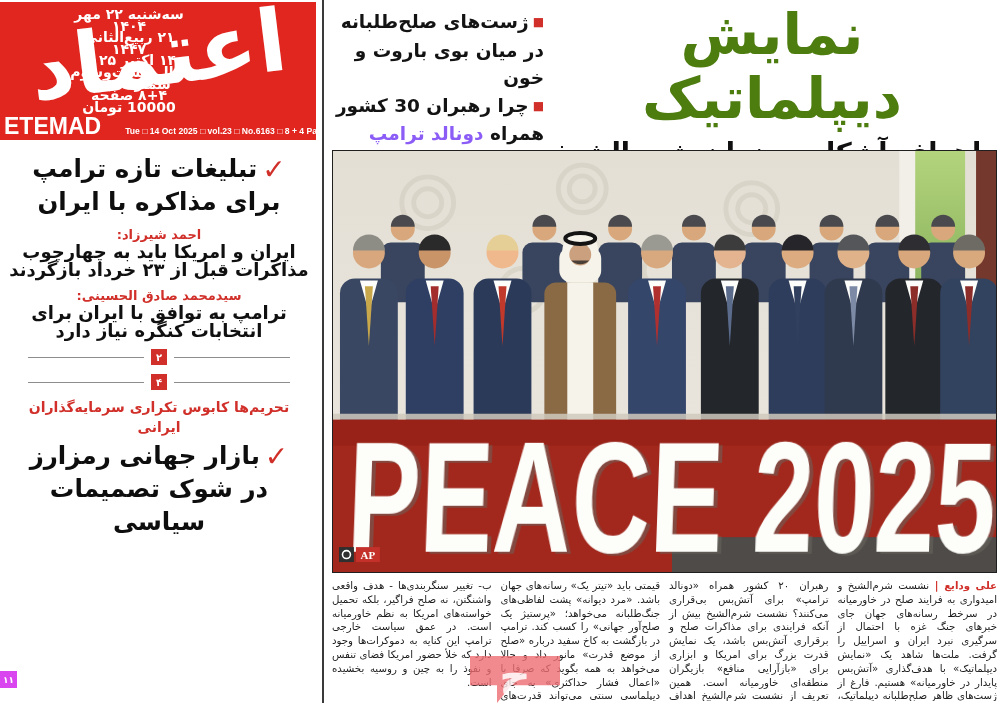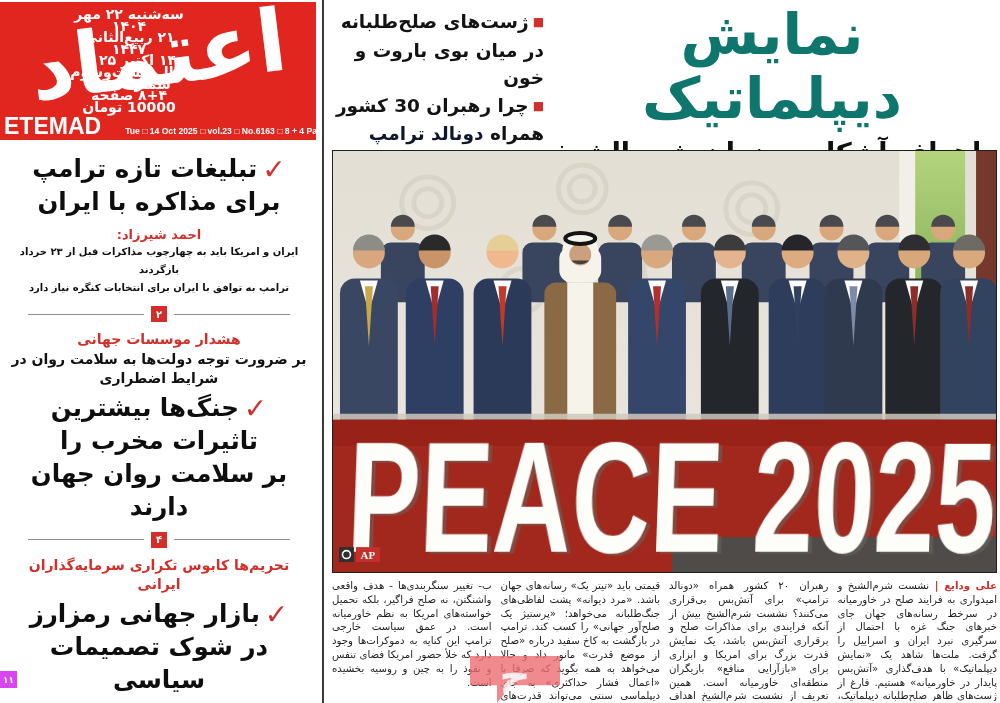--- a/index.html
+++ b/index.html
@@ -18,38 +18,38 @@
   .etemad{font-family:"Liberation Sans",sans-serif;font-weight:bold;font-size:23px;letter-spacing:0;line-height:22px;}
   .strip-info{font-family:"Liberation Sans",sans-serif;font-size:8.6px;font-weight:bold;white-space:nowrap;}
 
   .sections{padding:10px 6px 0 6px;}
   .sec{text-align:center;}
   .check{color:#d12f29;font-size:28px;font-weight:bold;vertical-align:middle;margin-left:5px;line-height:0;}
   .sec-headline{font-weight:bold;font-size:24.5px;line-height:33px;color:#0e0e0e;margin:2px 0 0;}
   .kicker-red{color:#d12f29;font-weight:bold;font-size:14px;line-height:19.5px;}
   .kicker-black{color:#111;font-weight:bold;font-size:14px;line-height:19.5px;}
   .quote-name{color:#d12f29;font-weight:bold;font-size:13px;line-height:17px;margin-top:8px;}
-  .quote-text{color:#101010;font-weight:bold;font-size:10px;line-height:18px;}
+  .quote-text{color:#101010;font-weight:bold;font-size:18px;line-height:18px;}
   .divider{display:flex;align-items:center;margin:9px 22px 8px 22px;}
   .divider .dline{flex:1;border-top:1.5px solid #8d8d8d;}
   .pnum{width:16px;height:16px;background:#d12f29;color:#fff;font-size:10px;font-weight:bold;
     display:flex;align-items:center;justify-content:center;margin:0 7px;flex:0 0 auto;}
   .page-badge{position:absolute;left:0;top:671px;width:17px;height:17px;background:#d946ef;color:#fff;
     font-size:9px;font-weight:bold;display:flex;align-items:center;justify-content:center;}
 
   .v-divider{position:absolute;left:322px;top:0;width:1.5px;height:703px;background:#3a3a3a;}
 
   
   .main{position:absolute;left:330px;top:0;width:670px;height:526px;}
   .dek{position:absolute;left:2px;top:8px;width:212px;text-align:right;font-weight:bold;
     font-size:18.5px;line-height:27.5px;color:#131313;}
   .dek .sq{color:#d12f29;font-size:12px;vertical-align:2px;margin-left:4px;}
-  .red{color:#0f172a;margin-top:9px;}
+  .red{color:#8b5cf6;margin-top:9px;}
   .headline-block{position:absolute;left:214px;right:0;top:0;text-align:center;}
-  .headline-block h1{margin:2px 0 0;font-size:57px;line-height:64px;font-weight:bold;color:#0f766e;letter-spacing:-1px;}
+  .headline-block h1{margin:2px 0 0;font-size:57px;line-height:64px;font-weight:bold;color:#4d7c0f;letter-spacing:-1px;}
   .headline-block h2{margin:7px 10px 0 0;font-size:27px;line-height:32px;font-weight:bold;color:#101010;}
 
   .photo{position:absolute;top:150px;left:2px;width:665px;height:423px;margin:0;border:1px solid #1f1f1f;
     box-sizing:border-box;background:#e9e5dc;}
   .photo svg{display:block;width:100%;height:100%;}
   .peace-text{filter:drop-shadow(4px 2px 0 rgba(105,100,92,.55));}
 
   .body-cols{position:absolute;top:579px;left:2px;width:665px;height:122px;overflow:hidden;display:flex;
     gap:9px;direction:rtl;text-align:justify;font-size:10.2px;line-height:13.8px;color:#1d1d1d;}
   .col{flex:1 1 0;min-width:0;}
@@ -81,31 +81,27 @@
       <div class="logo-strip">
         <span class="etemad">ETEMAD</span>
         <span class="strip-info">Tue □ 14 Oct 2025 □ vol.23 □ No.6163 □ 8 + 4 Pages □ 20000 Rials</span>
       </div>
     </div>
     <div class="sections">
         <div class="sec">
           <div class="sec-headline"><span class="check">✓</span>تبلیغات تازه ترامپ<br>برای مذاکره با ایران</div>
           <div class="quote-name">احمد شیرزاد:</div>
           <div class="quote-text">ایران و امریکا باید به چهارچوب مذاکرات قبل از ۲۳ خرداد بازگردند</div>
+          <div class="quote-name">سیدمحمد صادق الحسینی:</div>
           <div class="quote-text">ترامپ به توافق با ایران برای انتخابات کنگره نیاز دارد</div>
         </div>
         <div class="divider">
           <span class="dline"></span>
           <span class="pnum">۲</span>
           <span class="dline"></span>
-        </div>
-        <div class="sec">
-          <div class="kicker-red">هشدار موسسات جهانی</div>
-          <div class="kicker-black">بر ضرورت توجه دولت‌ها به سلامت روان در شرایط اضطراری</div>
-          <div class="sec-headline"><span class="check">✓</span>جنگ‌ها بیشترین تاثیرات مخرب را<br>بر سلامت روان جهان دارند</div>
         </div>
         <div class="divider">
           <span class="dline"></span>
           <span class="pnum">۴</span>
           <span class="dline"></span>
         </div>
         <div class="sec">
           <div class="kicker-red">تحریم‌ها کابوس تکراری سرمایه‌گذاران ایرانی</div>
           <div class="sec-headline"><span class="check">✓</span>بازار جهانی رمزارز<br>در شوک تصمیمات سیاسی</div>
         </div>

